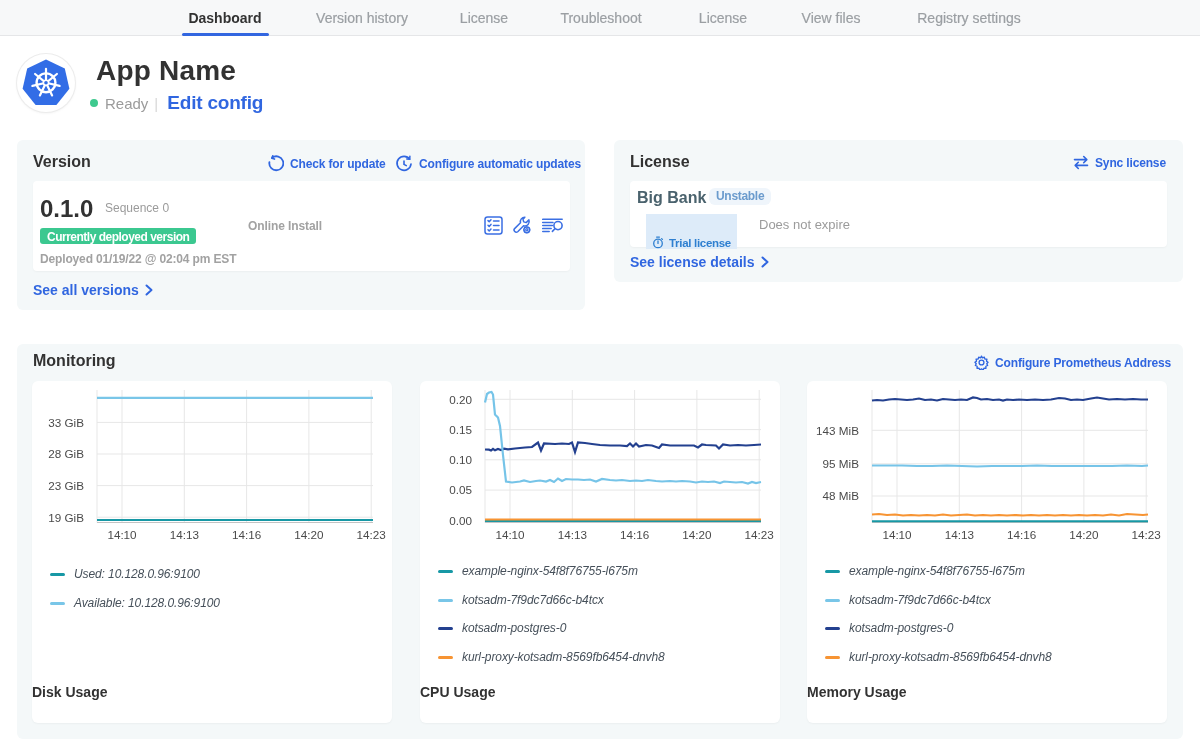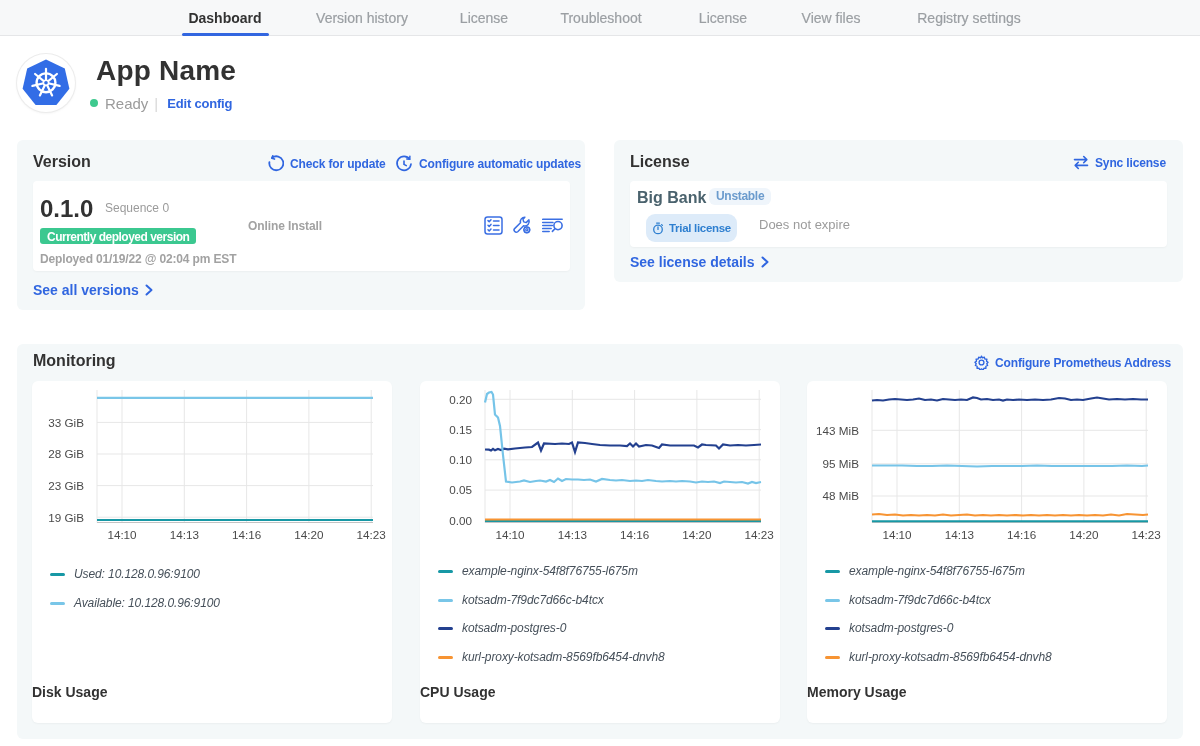--- a/index.html
+++ b/index.html
@@ -26,21 +26,21 @@
   
   .vnum { position:absolute; left:40px; top:195px; font-size:24px; font-weight:700; color:#323232; }
   .seq { position:absolute; left:105px; top:201px; font-size:12px; color:#9b9b9b; }
   .badge-green { position:absolute; left:40px; top:228px; height:16px; line-height:19px; padding:0 7px; background:#3bc890; color:#fff; font-size:12px; letter-spacing:-0.5px; font-weight:700; border-radius:3px; }
   .deployed { position:absolute; left:40px; top:252px; font-size:12px; letter-spacing:-0.15px; font-weight:700; color:#a2a2a2; }
   .online { position:absolute; left:248px; top:219px; font-size:12px; letter-spacing:-0.1px; font-weight:700; color:#a2a2a2; }
   .seelink { position:absolute; display:flex; align-items:center; font-size:14px; font-weight:700; color:#3066e0; }
   
   .bigbank { position:absolute; left:637px; top:189px; font-size:16px; font-weight:700; color:#4a626d; }
   .unstable { position:absolute; left:709px; top:188px; height:17px; line-height:17px; padding:0 7px; background:#eff5fb; color:#6b9bcd; font-size:12px; letter-spacing:-0.3px; font-weight:700; border-radius:6px; }
-  .trial { position:absolute; left:646px; top:214px; height:28px; display:flex; align-items:center; padding:0 6px; background:#ddebf9; color:#2e7fd0; font-size:11.5px; letter-spacing:-0.3px; font-weight:700; border-radius:9px; }
+  .trial { position:absolute; left:646px; top:214px; height:35px; display:flex; align-items:flex-end; padding:0 6px; background:#ddebf9; color:#2e7fd0; font-size:11.5px; letter-spacing:-0.3px; font-weight:700; border-radius:0; }
   .noexpire { position:absolute; left:759px; top:217px; font-size:13px; color:#9b9b9b; }
   
   .chart-card { position:absolute; background:#fff; border-radius:6px; width:360px; height:342px; top:381px; box-shadow:0 1px 2px rgba(0,0,0,.04); }
   .legend-row { position:absolute; display:flex; align-items:center; font-size:12px; letter-spacing:-0.1px; color:#46505a;font-style:italic; }
   .legend-dash { width:15px; height:3px; border-radius:2px; margin-right:9px; }
   .chart-title { position:absolute; width:360px; text-align:left; font-size:14px; font-weight:700; color:#323232; }
   text { font-family:"Liberation Sans", sans-serif; }
 </style>
 </head>
 <body>
@@ -66,21 +66,21 @@
       <line x1="29" y1="28.8" x2="42.6" y2="31.9"></line>
       <line x1="29" y1="28.8" x2="35.1" y2="41.4"></line>
       <line x1="29" y1="28.8" x2="22.9" y2="41.4"></line>
       <line x1="29" y1="28.8" x2="15.4" y2="31.9"></line>
       <line x1="29" y1="28.8" x2="18.1" y2="20"></line>
     </g>
     <circle cx="29" cy="28.8" r="2.6" fill="#326de6" stroke="#fff" stroke-width="1.6"></circle>
   </g>
 </svg>
 <div class="app-title">App Name</div>
-<div class="ready-row"><span class="dot"></span>Ready<span class="sep">|</span><a class="link" style="font-size:13px; letter-spacing:-0.2px;">Edit config</a></div>
+<div class="ready-row"><span class="dot"></span>Ready<span class="sep">|</span><a class="link" style="font-size:19px; letter-spacing:-0.2px;">Edit config</a></div>
 
 <div class="card" style="left:17px; top:140px; width:568px; height:170px;"></div>
 <div class="card-h" style="left:33px; top:153px;">Version</div>
 <div class="iconlink" style="left:267px; top:155px;">
   <svg width="17" height="17" viewBox="0 0 17 17" fill="none" stroke="#3066e0" stroke-width="1.8">
     <path d="M5.2 2.6 A7 7 0 1 1 2.4 7.2" stroke-linecap="round"></path>
     <path d="M5.8 0.8 L4.9 3.3 L7.5 4.1" fill="none" stroke-width="1.6" stroke-linecap="round" stroke-linejoin="round"></path>
   </svg>
   <span>Check for update</span>
 </div>

